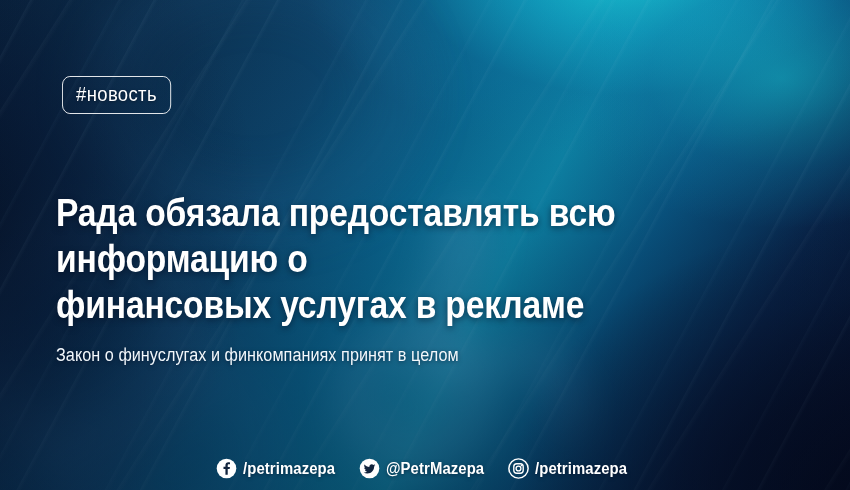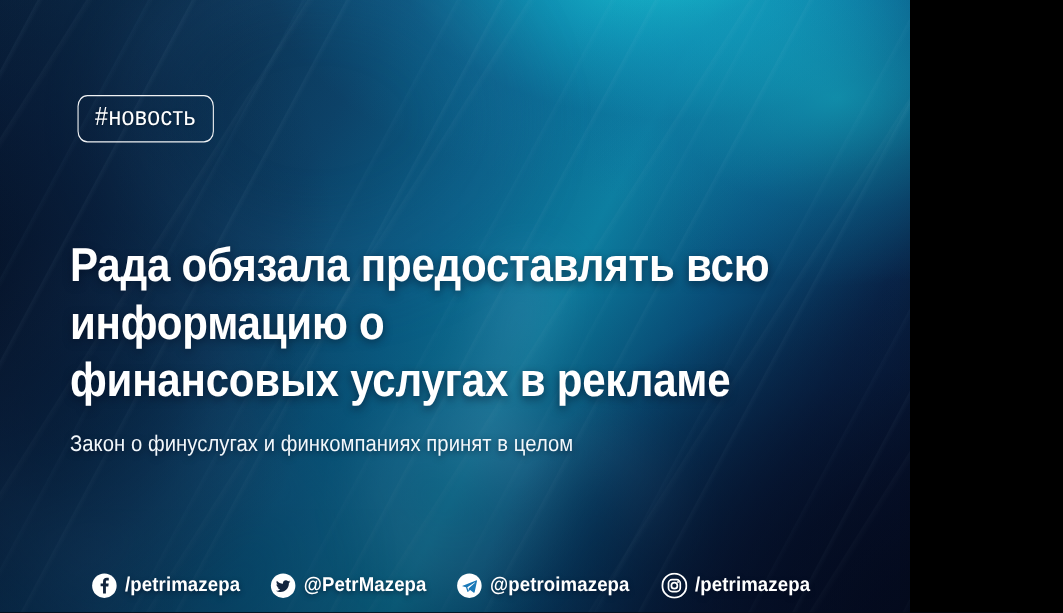--- a/index.html
+++ b/index.html
@@ -4,21 +4,21 @@
 <title>Petr Mazepa news card</title>
 <style>
   html, body {
     margin: 0;
     padding: 0;
     background: #000;
   }
 
   .card {
     position: relative;
-    width: 728px;
+    width: 850px;
     height: 490px;
     overflow: hidden;
     font-family: "Liberation Sans", "DejaVu Sans", sans-serif;
     background: #0a1a33;
     user-select: none;
   }
 
   
   .bg-layer {
     position: absolute;
@@ -338,27 +338,20 @@
       </div>
 
       <div class="social-item">
         <svg class="social-icon" viewBox="0 0 24 24">
           <circle cx="12" cy="12" r="11.2" fill="#ffffff"></circle>
           <path d="M18.6 8.3c-0.48 0.22-1 0.37-1.55 0.43 0.56-0.34 0.98-0.87 1.19-1.5-0.52 0.31-1.1 0.54-1.72 0.66-0.49-0.53-1.2-0.86-1.98-0.86-1.5 0-2.71 1.22-2.71 2.72 0 0.21 0.02 0.42 0.07 0.62-2.25-0.11-4.25-1.2-5.59-2.84-0.23 0.4-0.37 0.87-0.37 1.37 0 0.94 0.48 1.77 1.21 2.26-0.44-0.01-0.86-0.14-1.23-0.34v0.04c0 1.32 0.94 2.42 2.18 2.67-0.23 0.06-0.47 0.1-0.72 0.1-0.17 0-0.35-0.02-0.51-0.05 0.35 1.08 1.35 1.87 2.54 1.89-0.93 0.73-2.1 1.16-3.38 1.16-0.22 0-0.44-0.01-0.65-0.04 1.2 0.77 2.63 1.22 4.17 1.22 5 0 7.73-4.14 7.73-7.73l-0.01-0.35c0.53-0.38 0.99-0.86 1.36-1.41z" fill="#12243d"></path>
         </svg>
         <span class="social-handle">@PetrMazepa</span>
       </div>
 
-      <div class="social-item">
-        <svg class="social-icon" viewBox="0 0 24 24">
-          <circle cx="12" cy="12" r="11.2" fill="#ffffff"></circle>
-          <path d="M18.1 7.3L5.9 12.0c-0.52 0.2-0.5 0.5-0.08 0.62l3.06 0.95 1.17 3.6c0.14 0.39 0.07 0.55 0.48 0.55 0.31 0 0.45-0.14 0.62-0.31l1.49-1.45 3.1 2.29c0.57 0.32 0.98 0.15 1.12-0.53l2.03-9.56c0.21-0.83-0.32-1.21-0.86-0.96zm-8.0 6.13l6.7-4.23c0.33-0.2 0.64-0.09 0.39 0.13l-5.74 5.18-0.22 2.39z" fill="#1b79b8"></path>
-        </svg>
-        <span class="social-handle">@petroimazepa</span>
-      </div>
 
       <div class="social-item">
         <svg class="social-icon" viewBox="0 0 24 24">
           <circle cx="12" cy="12" r="11.0" fill="none" stroke="#ffffff" stroke-width="1.7"></circle>
           <rect x="6.6" y="6.6" width="10.8" height="10.8" rx="3.4" ry="3.4" fill="none" stroke="#ffffff" stroke-width="1.55"></rect>
           <circle cx="12" cy="12" r="2.75" fill="none" stroke="#ffffff" stroke-width="1.55"></circle>
           <circle cx="15.35" cy="8.7" r="0.92" fill="#ffffff"></circle>
         </svg>
         <span class="social-handle">/petrimazepa</span>
       </div>

